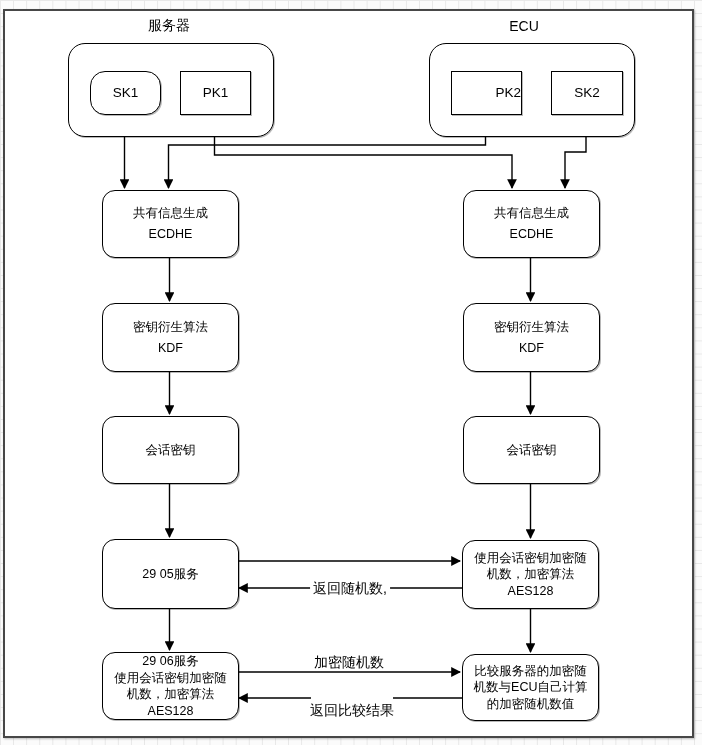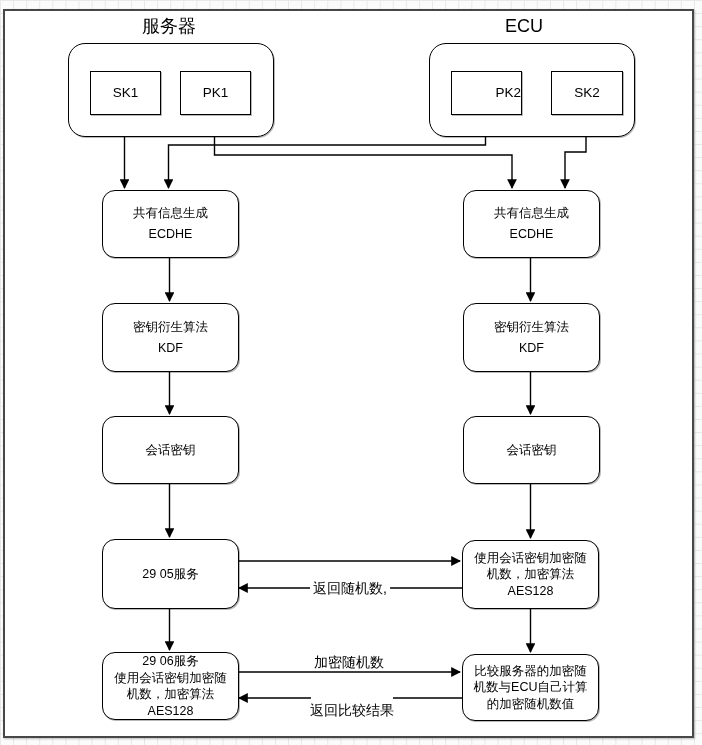--- a/index.html
+++ b/index.html
@@ -13,21 +13,21 @@
     background-size:13.1px 13.1px;
     color:#000;
   }
   .page{
     position:absolute;left:3px;top:9px;width:687px;height:725px;
     background:#fff;border:2px solid #474747;
     box-shadow:1px 1px 2px rgba(0,0,0,.25);
   }
   .lbl{
     position:absolute;transform:translate(-50%,-50%);
-    font-size:18px;white-space:nowrap;z-index:3;
+    font-size:14px;white-space:nowrap;z-index:3;
   }
   .node{
     position:absolute;background:#fff;border:1.6px solid #000;
     display:flex;flex-direction:column;align-items:center;justify-content:center;
     text-align:center;font-size:12.5px;line-height:16.5px;z-index:2;
     box-shadow:1px 1px 0 rgba(0,0,0,.28);
   }
   .rounded{border-radius:13px;}
   .container-box{border-radius:17px;background:#fff;}
   .keybox{font-size:13.5px;}
@@ -74,21 +74,21 @@
 
   <rect x="311" y="690" width="82" height="14" fill="#fff"></rect>
 </svg>
 
 <div class="lbl" style="left:169px;top:26px;">服务器</div>
 <div class="lbl" style="left:524px;top:26px;">ECU</div>
 
 <div class="node container-box" style="left:68px;top:43px;width:204px;height:92px;"></div>
 <div class="node container-box" style="left:429px;top:43px;width:204px;height:92px;"></div>
 
-<div class="node keybox" style="left:90px;top:71px;width:69px;height:42px;">
+<div class="node keybox" style="left:90px;top:71px;width:69px;height:42px;border-radius:15px;">
   <div>SK1</div>
 </div>
 <div class="node keybox" style="left:180px;top:71px;width:69px;height:42px;">
   <div>PK1</div>
 </div>
 <div class="node keybox" style="left:451px;top:71px;width:69px;height:42px;align-items:flex-end;">
   <div>PK2</div>
 </div>
 <div class="node keybox" style="left:551px;top:71px;width:70px;height:42px;">
   <div>SK2</div>

